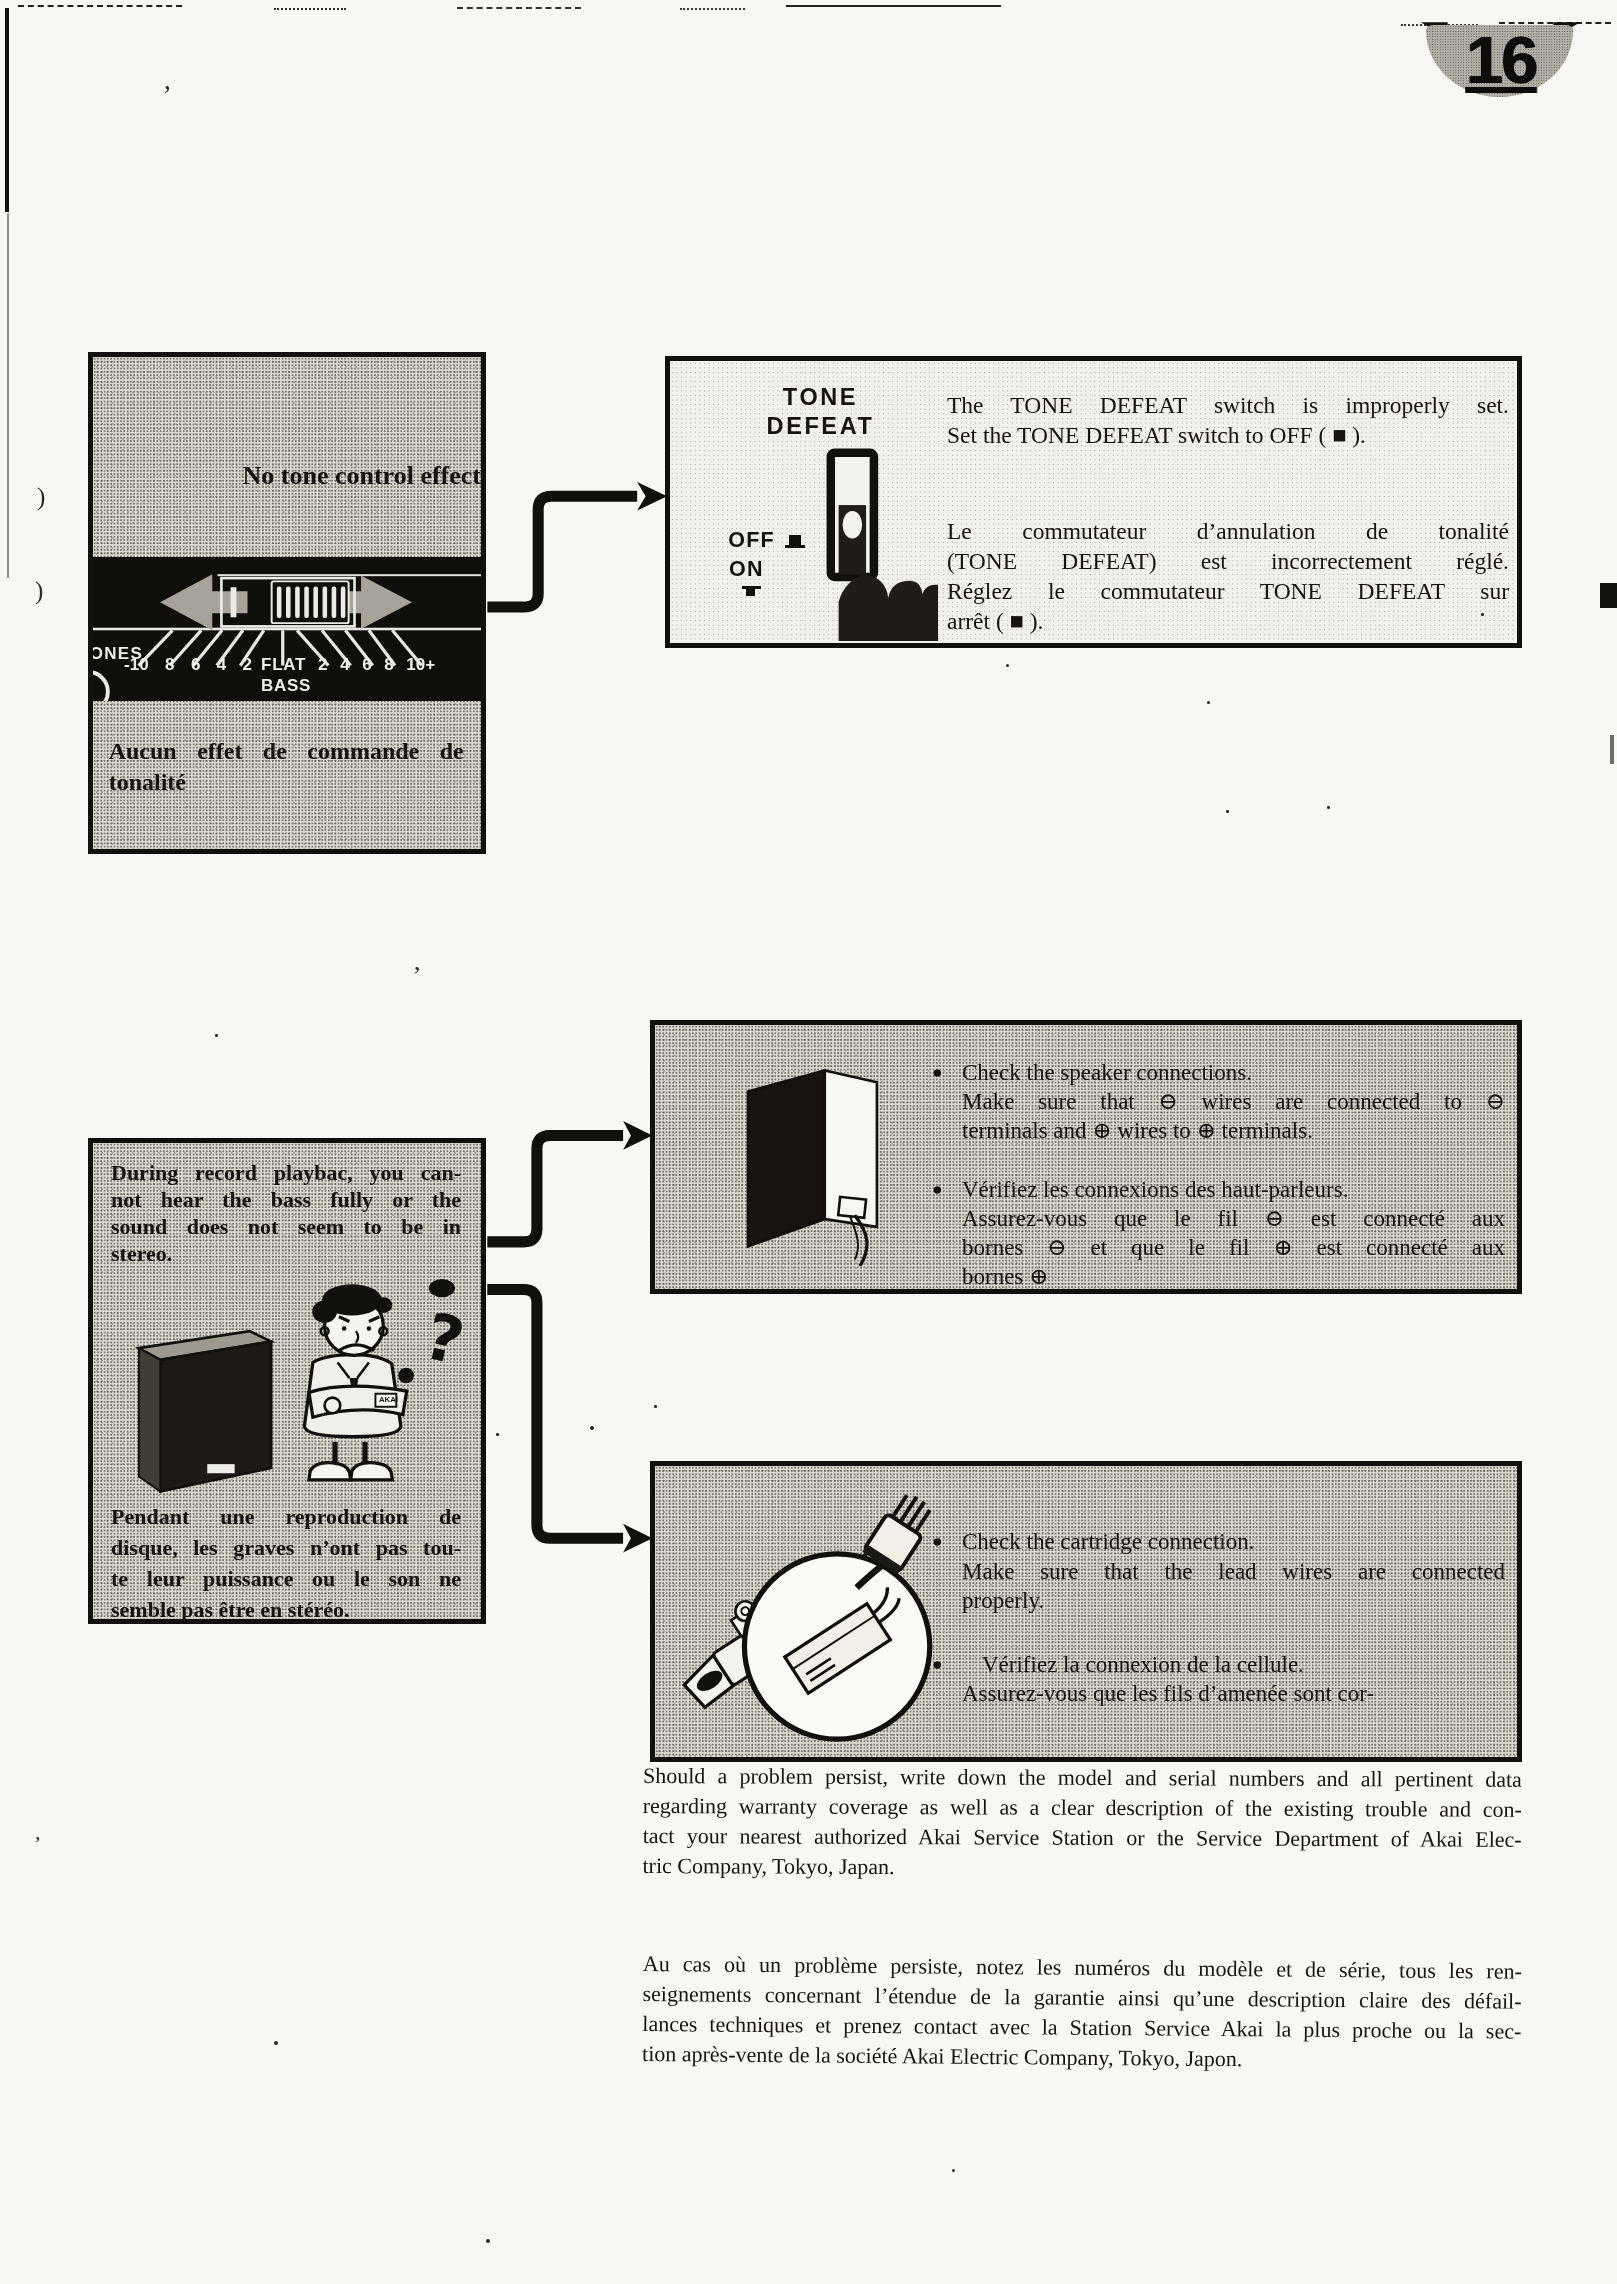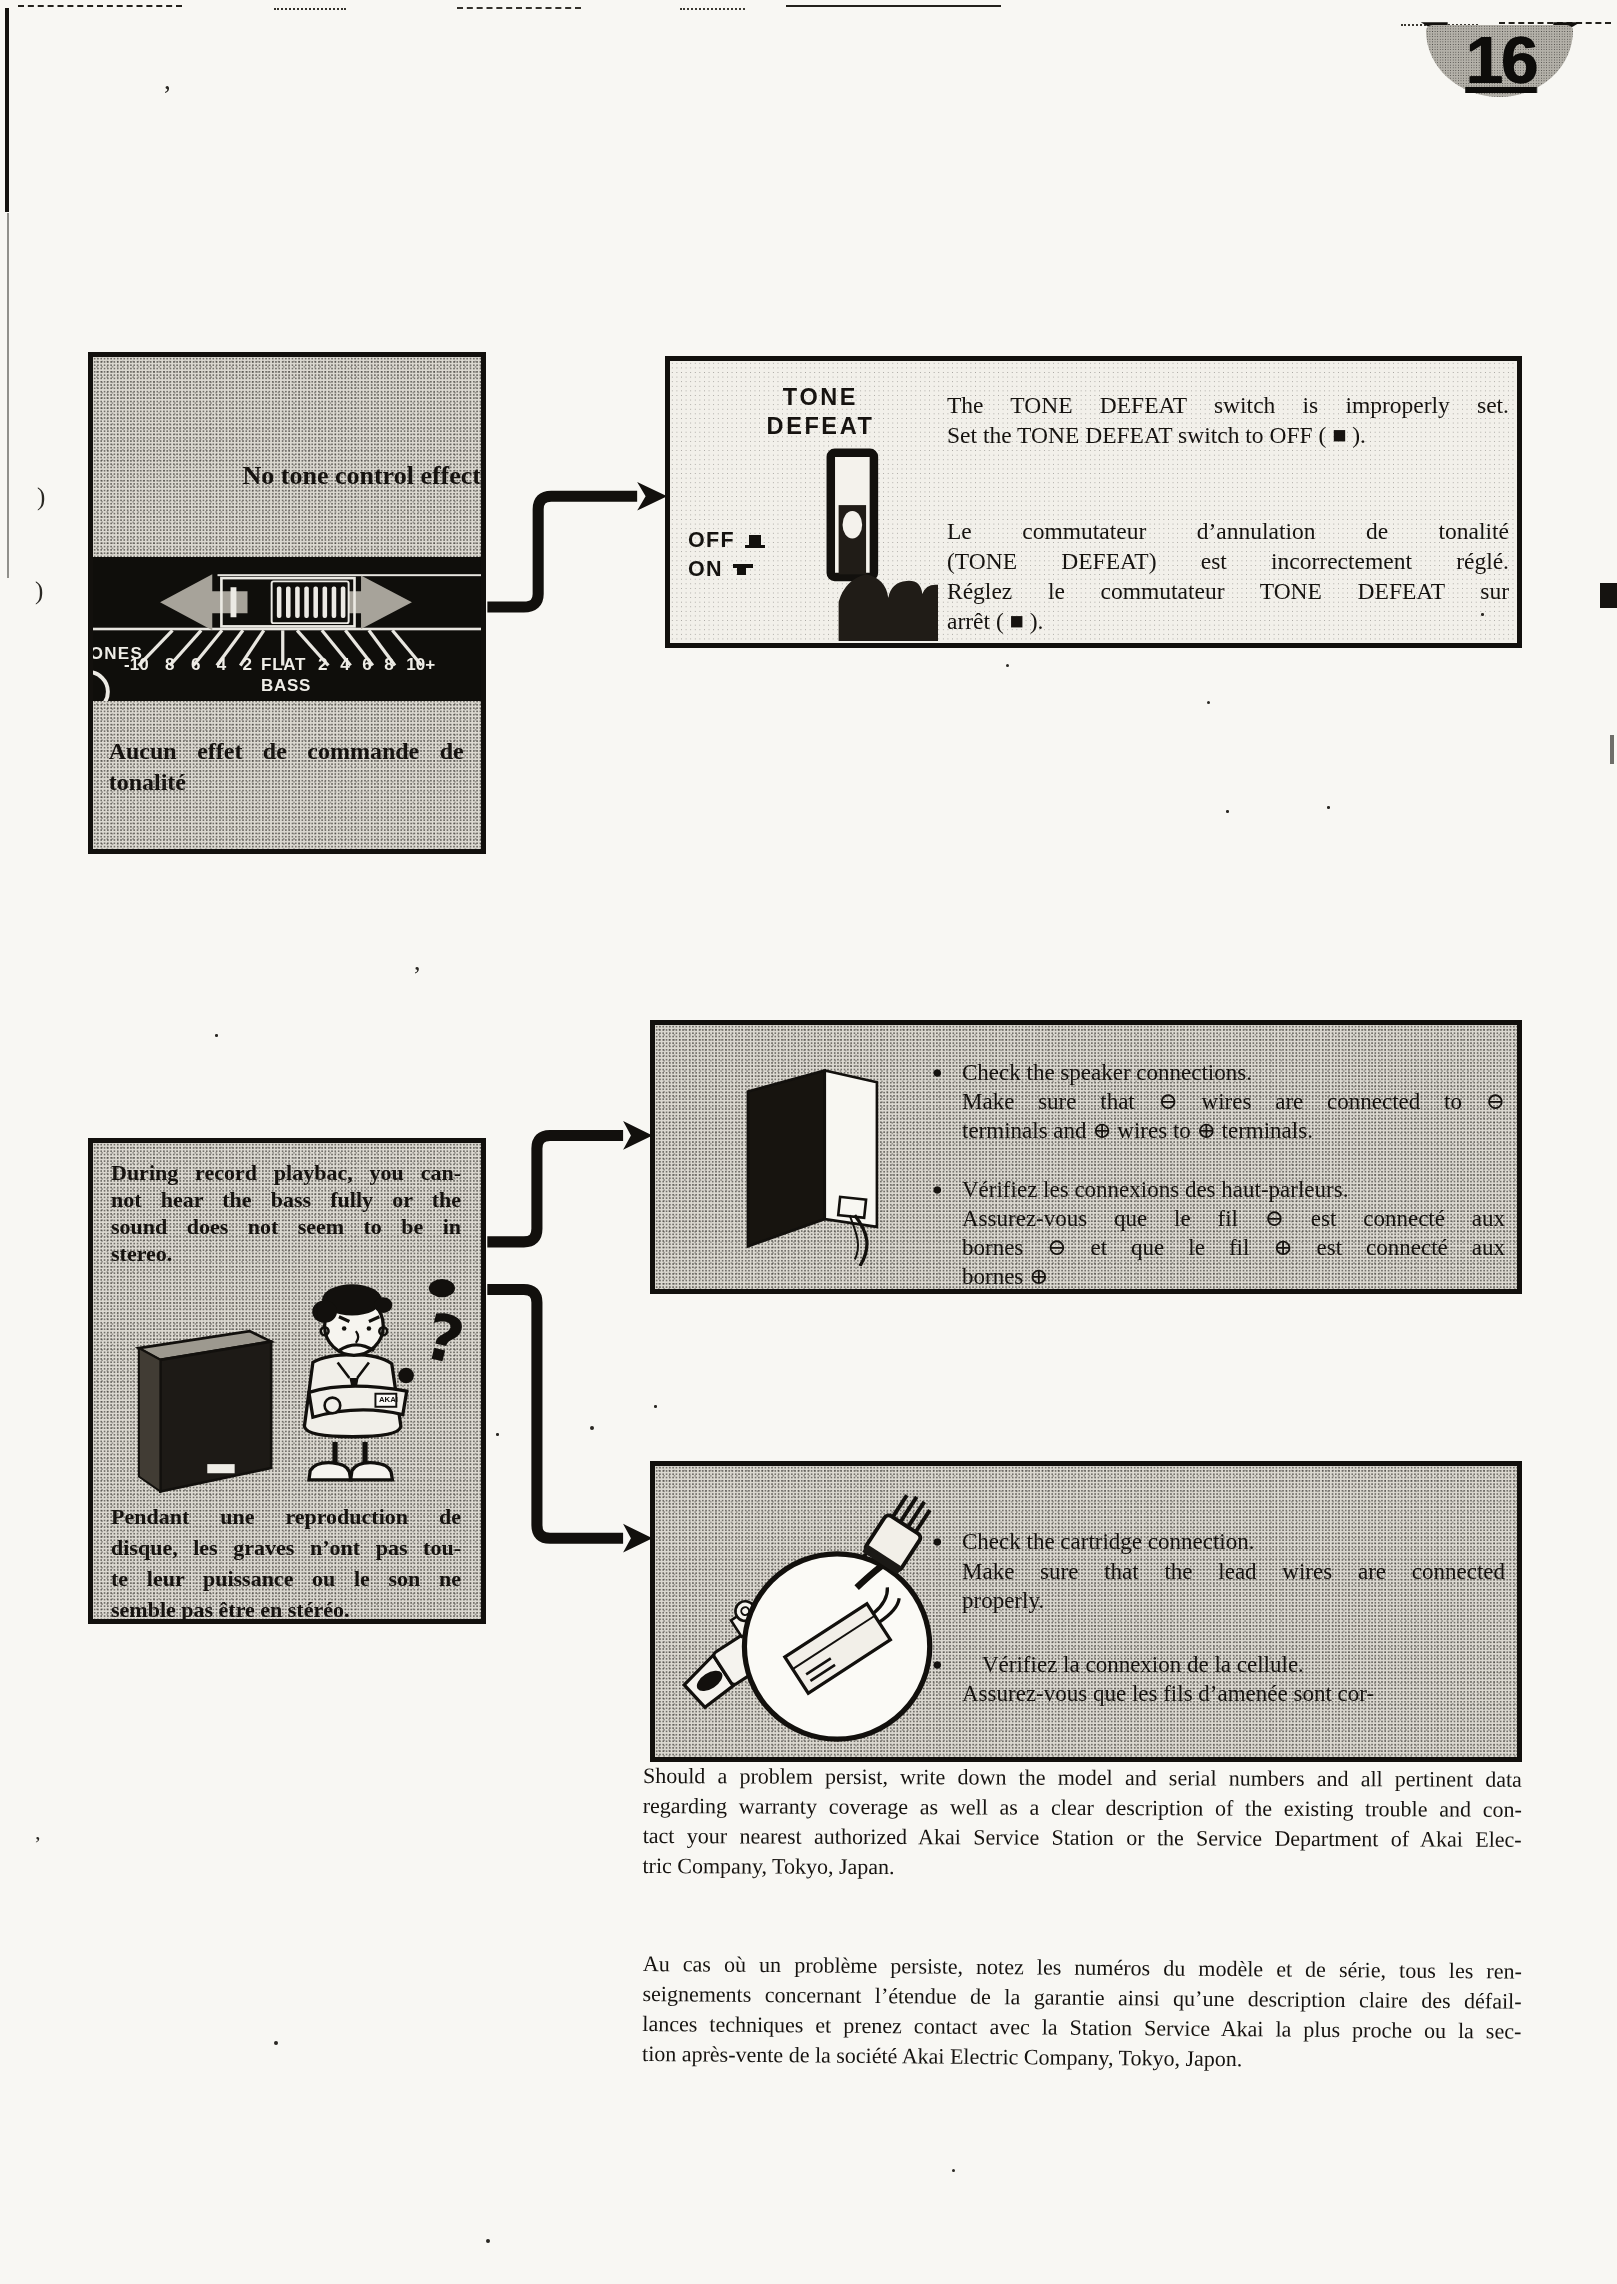--- a/index.html
+++ b/index.html
@@ -23,21 +23,21 @@
   .strip-num{position:absolute;display:flex;justify-content:space-between;
      font-family:"Liberation Sans","DejaVu Sans",sans-serif;font-weight:bold;font-size:17px;color:#efede7;}
   .strip-lab{position:absolute;font-family:"Liberation Sans","DejaVu Sans",sans-serif;
      font-weight:bold;font-size:17px;color:#efede7;letter-spacing:1.3px;}
   
   .pos-glyph{display:inline-block;width:19.6px;height:18px;position:relative;margin-left:10.4px;vertical-align:middle;}
   .pos-glyph .bar{position:absolute;left:0;right:0;height:3.3px;background:#12100d;}
   .pos-glyph .sq{position:absolute;background:#12100d;left:3.9px;}
   .pos-up .bar{bottom:1.3px;}  .pos-up .sq{bottom:4.6px;width:11.7px;height:10.4px;}
   .pos-down .bar{top:3.9px;}   .pos-down .sq{top:7.2px;width:9px;height:7.2px;}
-  .switch-row{position:absolute;display:flex;align-items:center;width:117px;
+  .switch-row{position:absolute;display:flex;justify-content:flex-end;align-items:center;width:117px;
      font-family:"Liberation Sans","DejaVu Sans",sans-serif;font-weight:bold;font-size:21.5px;letter-spacing:1.3px;color:#14120f;}
   
   .badge-disc{position:absolute;left:3.9px;top:5.2px;width:147px;height:72px;
      border-radius:6.5px 6.5px 74px 74px/5.2px 5.2px 67px 67px;
      background-color:#b3b0a8;
      background-image:radial-gradient(rgba(15,14,12,.65) 0.7px,transparent 0.8px);
      background-size:2.6px 2.6px;}
   .badge-wing{position:absolute;top:2.6px;width:27px;height:15.7px;background:#12100d;}
   .badge-num{position:absolute;left:0;right:0;top:6.5px;text-align:center;
      font-family:"Liberation Sans","DejaVu Sans",sans-serif;font-weight:bold;font-size:67px;line-height:1;
@@ -152,21 +152,21 @@
       <path d="M150,198 q30,6 34,36 q4,-24 28,-26 q22,-2 24,20 q6,-16 24,-14 q16,2 14,22 L274,300 L108,300 L108,240 q10,-34 42,-42 z" fill="#201c17"></path>
     </svg>
 
     <div class="switch-row" style="left:18px;top:167px;">
       <span>OFF</span>
       <span class="pos-glyph pos-up">
           <span class="bar"></span>
           <span class="sq"></span>
         </span>
     </div>
-    <div class="switch-row" style="left:18px;top:196px;">
+    <div class="switch-row" style="left:18px;top:196px;flex-direction:column;">
       <span>ON</span>
       <span class="pos-glyph pos-down">
           <span class="bar"></span>
           <span class="sq"></span>
         </span>
     </div>
 
     <div class="abs jl tonetxt" style="left:277px;top:155px;width:562px;">
         <div class="line">Le commutateur d’annulation de tonalité</div>
         <div class="line">(TONE DEFEAT) est incorrectement réglé.</div>

